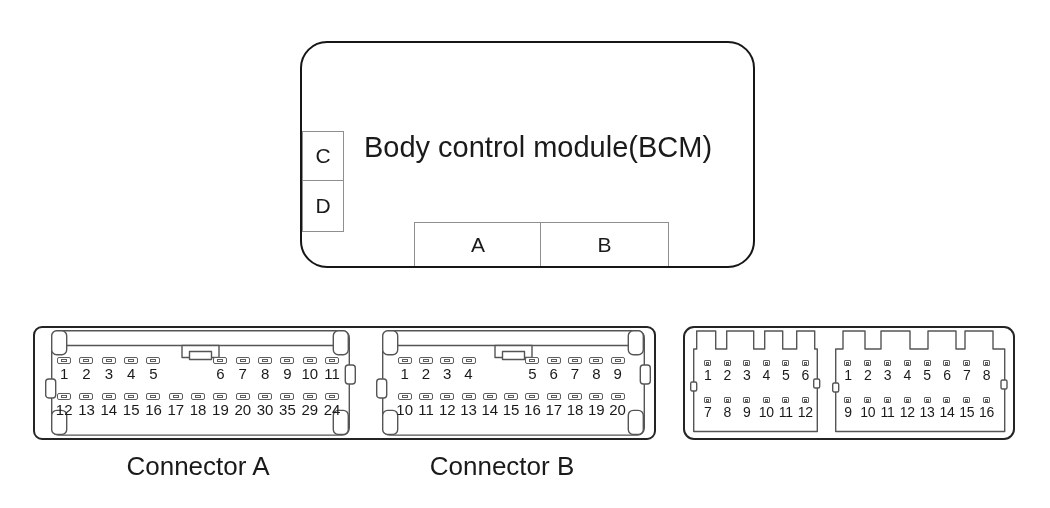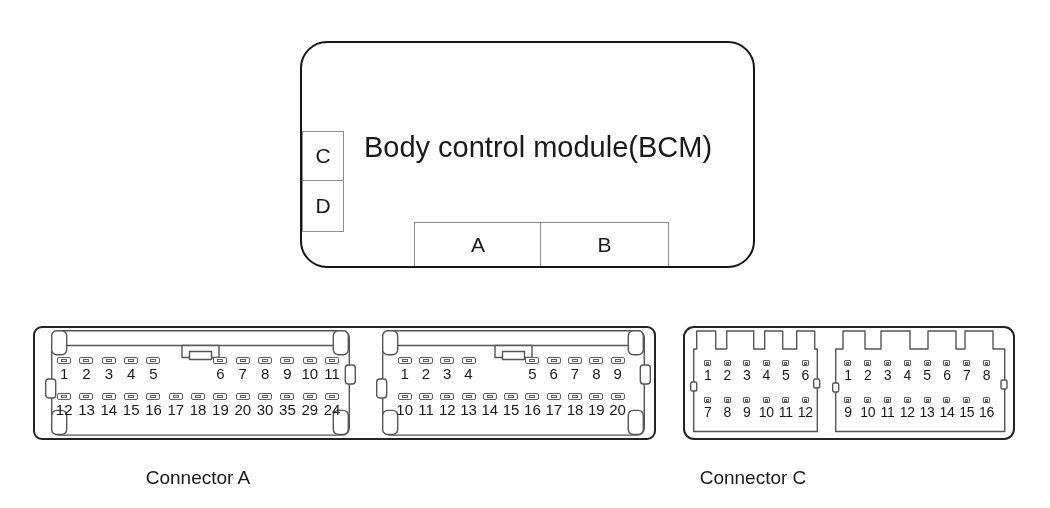--- a/index.html
+++ b/index.html
@@ -48,22 +48,22 @@
               border:1px solid #5e5e5e; background:#ffffff; }
   .pin-h { width:14px; height:7px; border-radius:2px; }
   .pin-h span { display:block; width:6px; height:3px; border:1px solid #5e5e5e; }
   .pin-v { width:7px; height:6px; border-radius:1px; }
   .pin-v span { display:block; width:3px; height:3px; border:1px solid #5e5e5e; }
 
   .pin-num { font-size:15px; line-height:16px; margin-top:2px; }
   .h-c .pin-num, .h-d .pin-num { font-size:14px; line-height:15px; letter-spacing:-0.3px; }
 
   
-  .caption { position:absolute; top:467px; transform:translateX(-50%);
-             font-size:19px; white-space:nowrap; }
+  .caption { position:absolute; top:451px; transform:translateX(-50%);
+             font-size:26px; white-space:nowrap; }
   .cap-a { left:198px; } .cap-b { left:502px; } .cap-c { left:753px; } .cap-d { left:917px; }
 </style>
 </head>
 <body>
 
 <div class="stage">
 
   <div class="bcm">
     <div class="bcm-title">Body control module(BCM)</div>
     <div class="port port-c">
@@ -588,15 +588,15 @@
         <div class="pin-slot">
           <span class="pin-icon pin-v">
             <span></span>
           </span>
           <span class="pin-num">16</span>
         </div>
       </div>
     </div>
 
   <div class="caption cap-a">Connector A</div>
-  <div class="caption cap-c">Connector C</div>
+  <div class="caption cap-b">Connector B</div>
 
 </div>
 
 </body></html>

